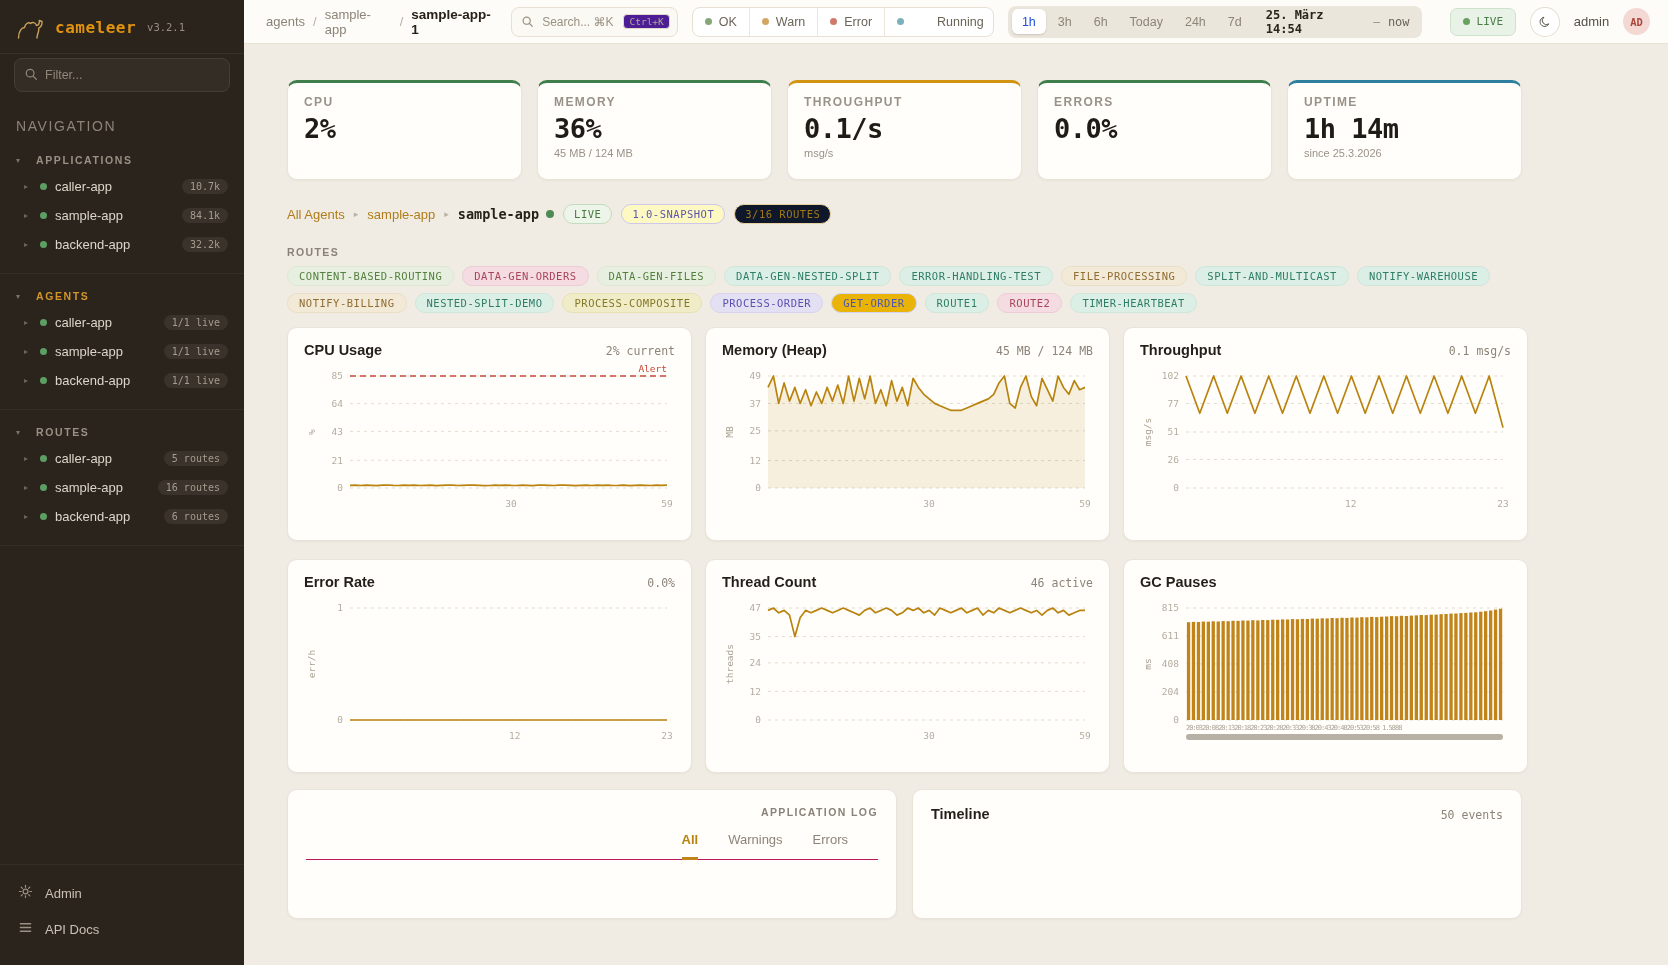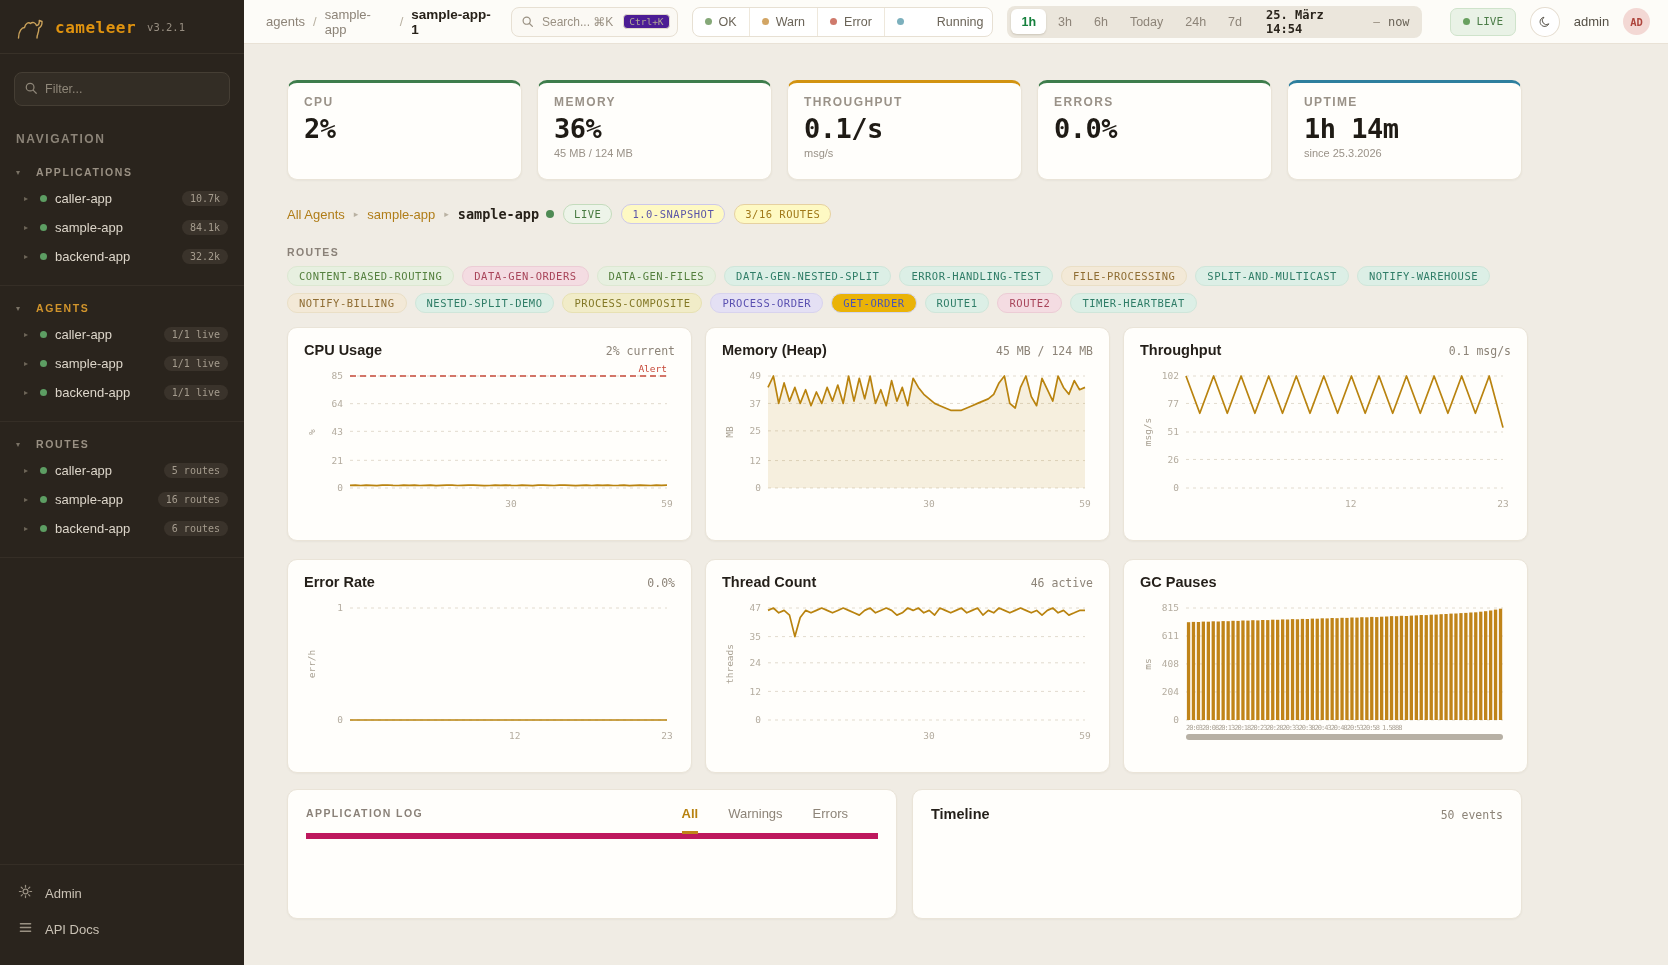--- a/index.html
+++ b/index.html
@@ -14,27 +14,27 @@
   .main { flex:1; display:flex; flex-direction:column; background:#f0ece4; }
 
   
   .logo-row { display:flex; align-items:center; gap:9px; padding:14px 16px 13px;
     border-bottom:1px solid #383128; }
   .logo-mark { width:30px; height:26px; }
   .logo-name { font-family:"DejaVu Sans Mono",monospace; font-weight:bold;
     font-size:16px; color:#e0930f; letter-spacing:.5px; }
   .logo-ver { font-family:"DejaVu Sans Mono",monospace; font-size:10.5px; color:#968d80; margin-left:2px; }
 
-  .filter-wrap { margin:18px 14px 4px; position:relative;border-radius:10px; }
+  .filter-wrap { margin:4px 14px 4px; position:relative;border-radius:10px; }
   .filter-input { width:100%; height:34px; background:#332d25; border:1px solid #453e34;
     border-radius:8px; color:#cfc7ba; font-size:12.5px; padding:0 10px 0 30px; outline:none; }
   .filter-input::placeholder { color:#8f8779; }
   .filter-icon { position:absolute; left:10px; top:9px; }
 
-  .nav-label { padding:22px 16px 4px; font-size:12px; font-weight:bold; letter-spacing:1.6px; color:#8c8478; }
+  .nav-label { padding:22px 16px 4px; font-size:14px; font-weight:normal; letter-spacing:1.6px; color:#8c8478; }
   .nav-scroll { flex:1; overflow:hidden; }
   .nav-section { padding:10px 10px 14px; border-bottom:1px solid #352e26; }
   .sec-head { display:flex; align-items:center; gap:10px; padding:6px 6px; cursor:pointer; }
   .sec-caret { color:#7a7265; font-size:8px; width:10px; }
   .sec-label { font-size:10.5px; font-weight:bold; letter-spacing:1.6px; color:#9a9184; }
   .sec-label.active { color:#d2952c; }
   .nav-item { display:flex; align-items:center; gap:8px; padding:7px 6px 7px 14px;
     border-radius:6px; cursor:pointer; }
   .item-caret { color:#6e6659; font-size:8px; width:8px; }
   .dot { width:7px; height:7px; border-radius:50%; background:#5d9e63; }
@@ -60,21 +60,21 @@
   .seg-group { display:flex; height:30px; background:#fff; border:1px solid #e7e0d3;
     border-radius:8px; overflow:hidden; }
   .seg { display:flex; align-items:center; gap:7px; padding:0 12px; font-size:12.5px;
     color:#6b6458; border-right:1px solid #eee8dc; cursor:pointer; }
   .seg:last-child { border-right:none;gap:33px; }
   .seg .sdot { width:7px; height:7px; border-radius:50%; }
   .range-group { display:flex; align-items:center; height:32px; background:#ebe6dc;
     border-radius:8px; padding:0 4px; gap:2px; }
   .range-btn { height:25px; padding:0 10px; display:flex; align-items:center; font-size:12.5px;
     color:#8d8478; border-radius:6px; cursor:pointer; }
-  .range-btn.active { background:#fff; color:#15803d; font-weight:bold;
+  .range-btn.active { background:#fff; color:#1d4ed8; font-weight:normal;
     box-shadow:0 1px 2px rgba(60,50,30,.18); }
   .range-date { font-family:"DejaVu Sans Mono",monospace; font-size:12px; font-weight:bold;
     color:#2a241c; padding:0 8px 0 12px; }
   .range-dash { color:#9a9183; font-size:12px; }
   .range-now { font-family:"DejaVu Sans Mono",monospace; font-size:12px; color:#6b6458; padding:0 8px 0 6px; }
   .live-pill { display:flex; align-items:center; gap:7px; height:28px; padding:0 12px;
     background:#e9f2e6; border:1px solid #cfe3cb; border-radius:7px;
     font-family:"DejaVu Sans Mono",monospace; font-size:11px; color:#4c7d48; cursor:pointer; }
   .live-pill .sdot { width:7px;height:7px;border-radius:50%;background:#68a05f; }
   .moon-btn { width:30px; height:30px; border-radius:50%; background:#fff; border:1px solid #e5ddd0;
@@ -99,21 +99,21 @@
 
   .agent-bar { display:flex; align-items:center; gap:9px; margin-top:24px; font-size:13px; }
   .acrumb { color:#b07d18; cursor:pointer; }
   .acrumb-sep { color:#b9b1a2; font-size:9px; }
   .acrumb-last { font-family:"DejaVu Sans Mono",monospace; font-weight:bold; color:#272119; font-size:13.5px; cursor:pointer; }
   .agent-dot { width:8px; height:8px; border-radius:50%; background:#4e8a54; margin-left:-2px; }
   .abadge { font-family:"DejaVu Sans Mono",monospace; font-size:10.5px; padding:3px 10px;
     border-radius:999px; border:1px solid; letter-spacing:.5px; }
   .abadge.green { color:#46793f; border-color:#c4dcbd; background:#edf4e9; }
   .abadge.purple { color:#5b55a8; border-color:#cdc8ea; background:#fef9c3; }
-  .abadge.amber { color:#a07818; border-color:#e6d1a0; background:#fef9c3; }
+  .abadge.amber { color:#a07818; border-color:#e6d1a0; background:#0f172a; }
 
   .panel { background:#fffefb; border:1px solid #eae4d8; border-radius:10px;
     box-shadow:0 1px 2px rgba(80,70,50,.05); }
   .proc { margin-top:14px; padding:13px 16px 15px; display:flex; justify-content:space-between; }
   .panel-title { font-size:10.5px; font-weight:bold; letter-spacing:1.4px; color:#8a8178; }
   .proc-row { display:flex; align-items:center; gap:14px; margin-top:13px; }
   .proc-key { font-size:13px; color:#8d8478; }
   .proc-val { font-family:"DejaVu Sans Mono",monospace; font-size:12.5px; color:#2a241c; }
   .cap-col { display:flex; align-items:flex-end; gap:10px; }
   .cap-pill { font-family:"DejaVu Sans Mono",monospace; font-size:10.5px; color:#3a7094;
@@ -134,21 +134,21 @@
   .charts { display:grid; grid-template-columns:repeat(3,1fr); gap:18px 13px; margin-top:14px; }
   .chart-card { height:214px; padding:14px 16px; }
   .chart-head { display:flex; justify-content:space-between; align-items:baseline; }
   .chart-title { font-size:14.5px; font-weight:bold; color:#241f19; }
   .chart-val { font-family:"DejaVu Sans Mono",monospace; font-size:11.5px; color:#8d8478; }
   .chart-plot { margin-top:6px; }
 
   .bottom { display:grid; grid-template-columns:1fr 1fr; gap:15px; margin-top:16px; }
   .bcard { height:130px; padding:16px 18px 0; }
   .log-head { display:flex; justify-content:space-between; align-items:flex-end;
-    border-bottom:6px solid #be185d; }
+    border-bottom:1px solid #be185d;flex-direction:column; }
   .log-title { padding-bottom:14px; }
   .tabs { display:flex; gap:30px; padding-right:30px; }
   .tab { font-size:13px; color:#8d8478; padding-bottom:10px; border-bottom:3px solid transparent;
     margin-bottom:-1px; cursor:pointer; }
   .tab.active { color:#b8820f; font-weight:bold; border-bottom-color:#c08419; }
   .tl-head { display:flex; justify-content:space-between; align-items:baseline; }
 </style>
 </head>
 <body>
 

